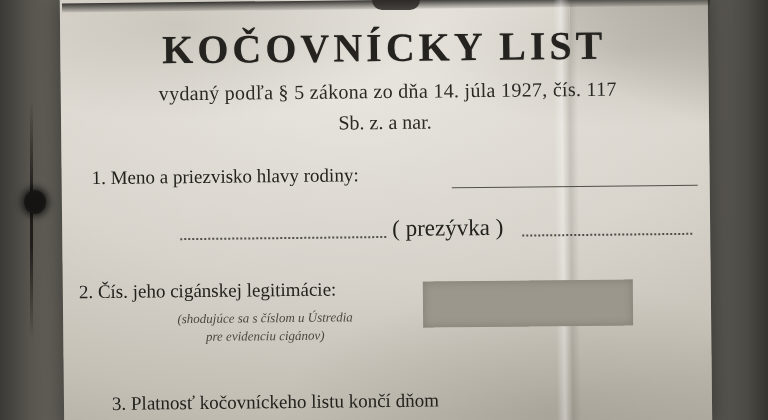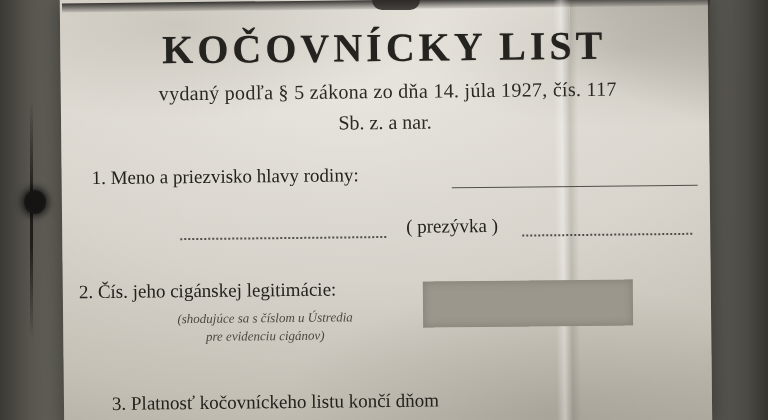--- a/index.html
+++ b/index.html
@@ -167,23 +167,23 @@
     position: absolute;
     border-bottom: 1.5px solid #3a3833;
     opacity: .85;
   }
   .rule-1 { left: 390px; top: 200px; width: 246px; }
   .rule-2a { left: 118px; top: 248px; width: 206px; border-bottom-style: dotted; border-bottom-width: 2px; }
   .rule-2b { left: 460px; top: 248px; width: 170px; border-bottom-style: dotted; border-bottom-width: 2px; }
 
   .prezyvka {
     position: absolute;
-    left: 344px;
+    left: 330px;
     top: 228px;
-    font-size: 19px;
+    font-size: 23px;
     color: #23221d;
   }
 
   .redaction {
     position: absolute;
     left: 360px;
     top: 294px;
     width: 210px;
     height: 46px;
     background: #9c978c;

